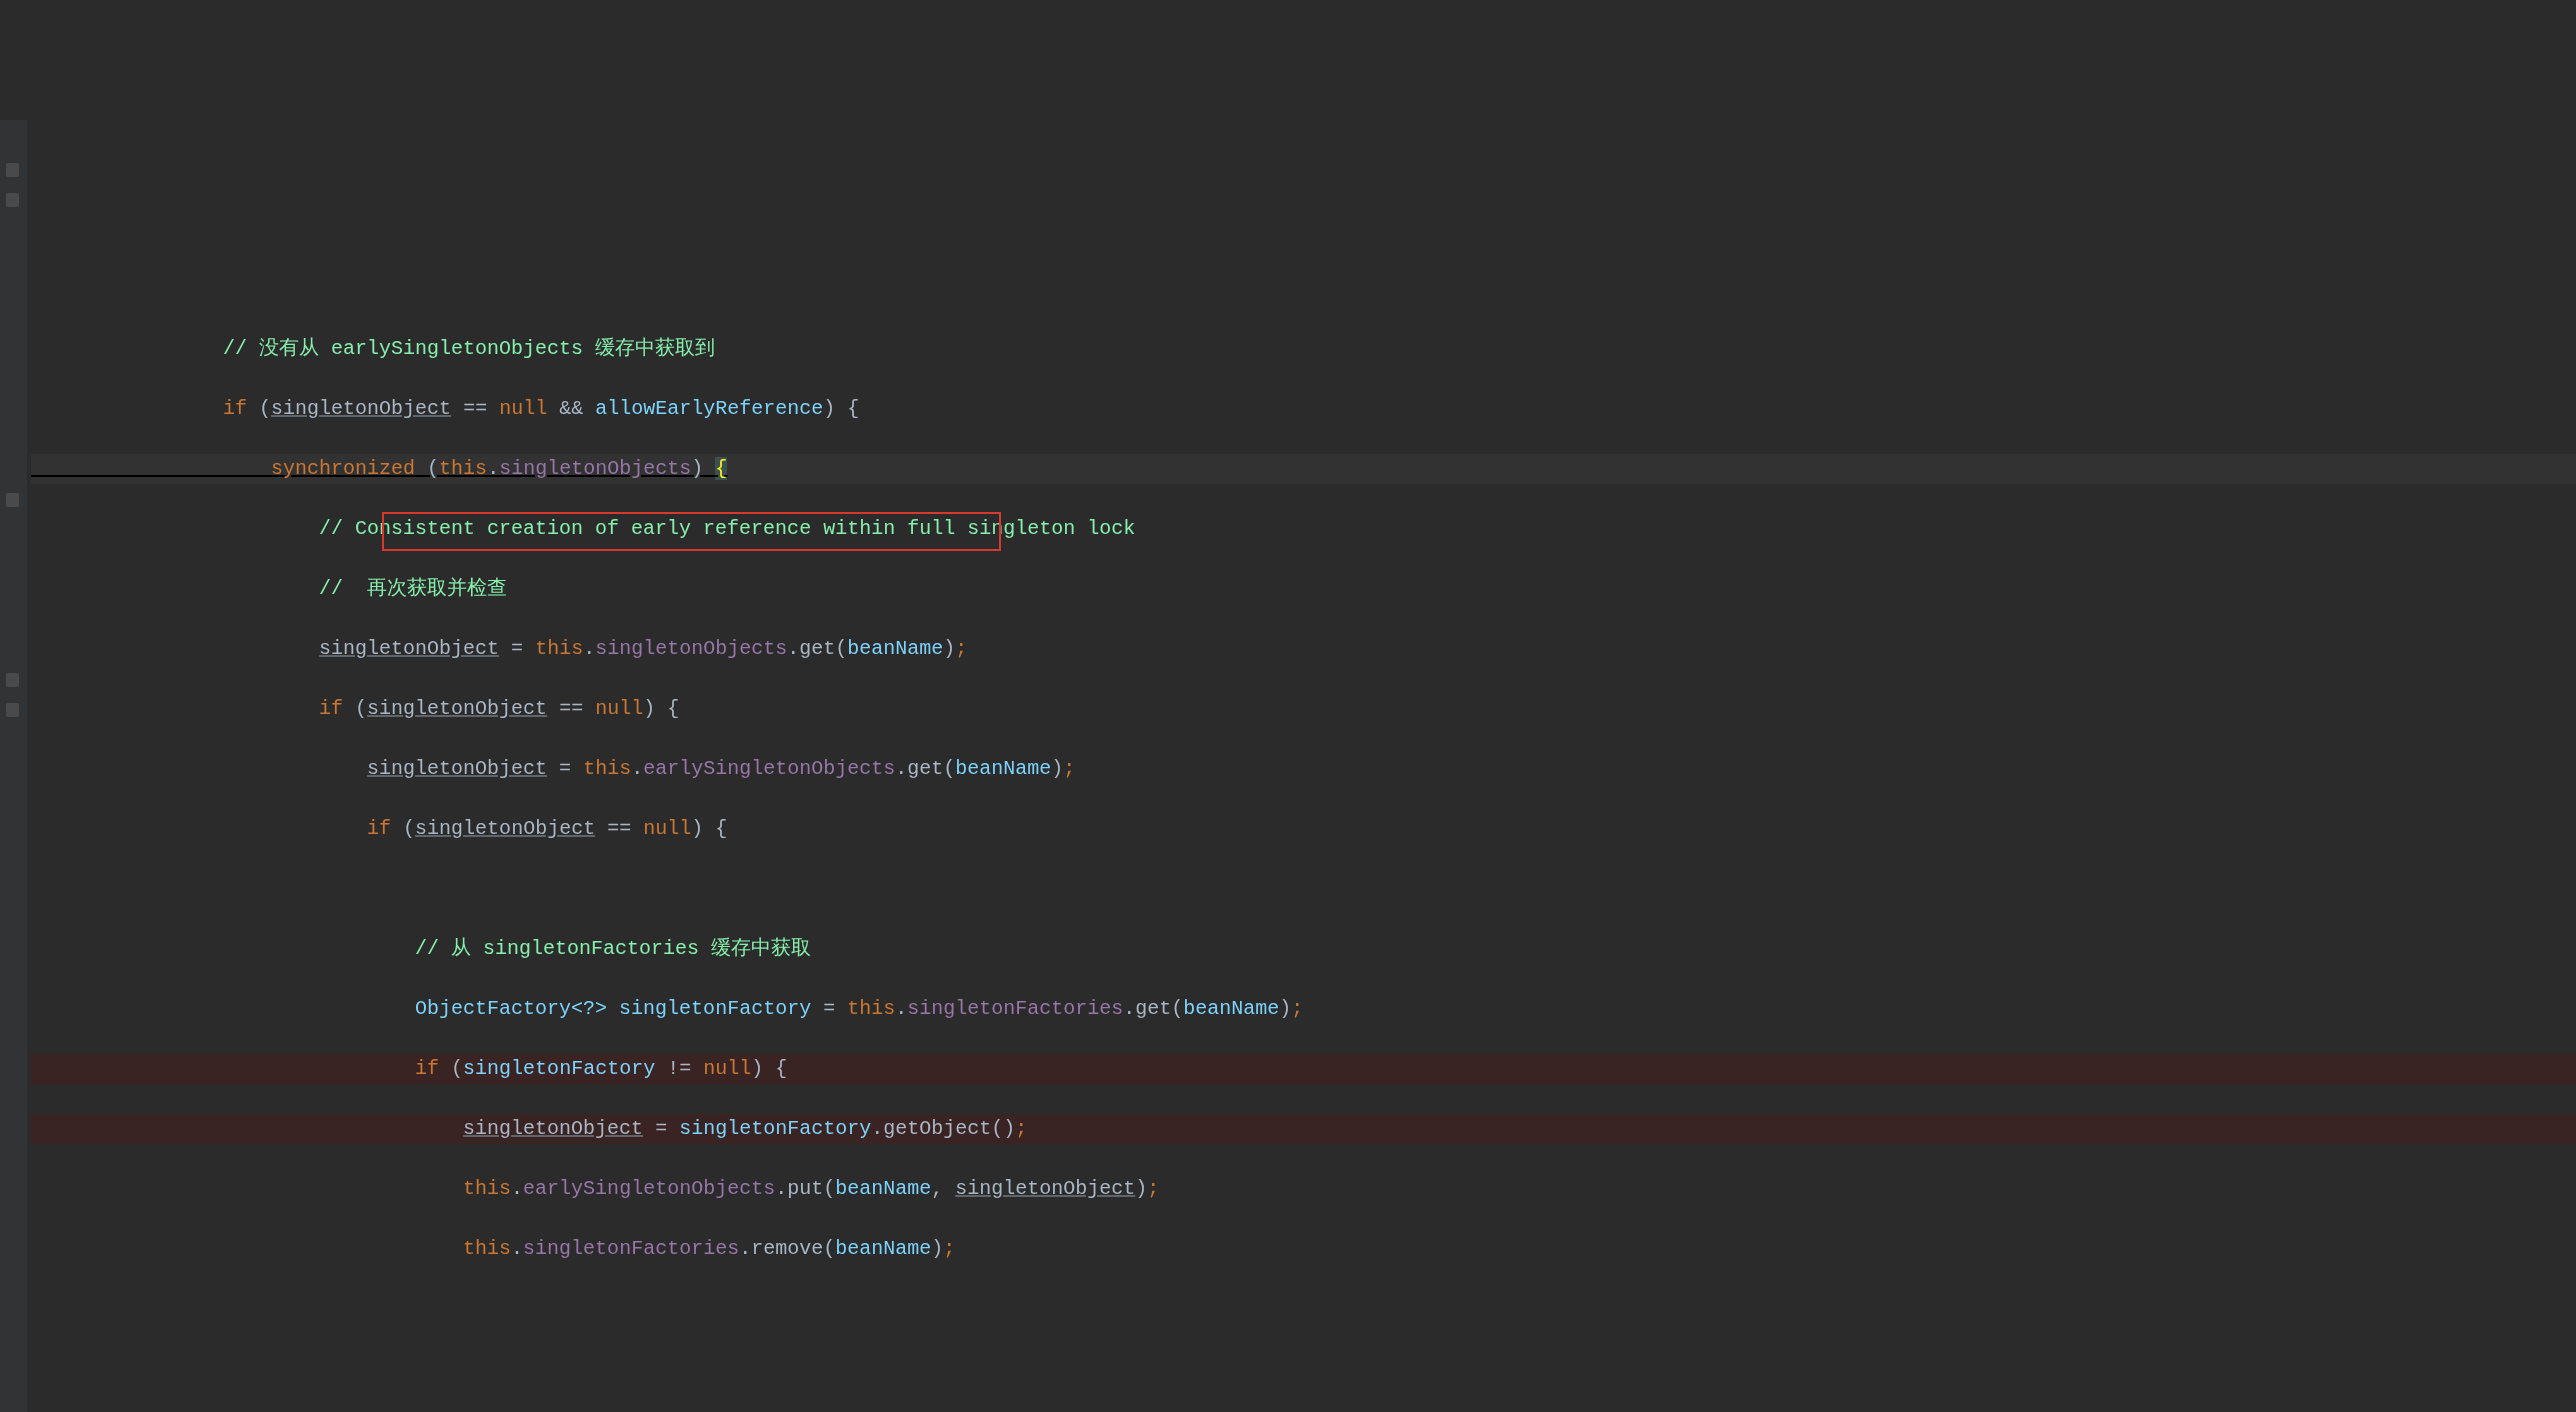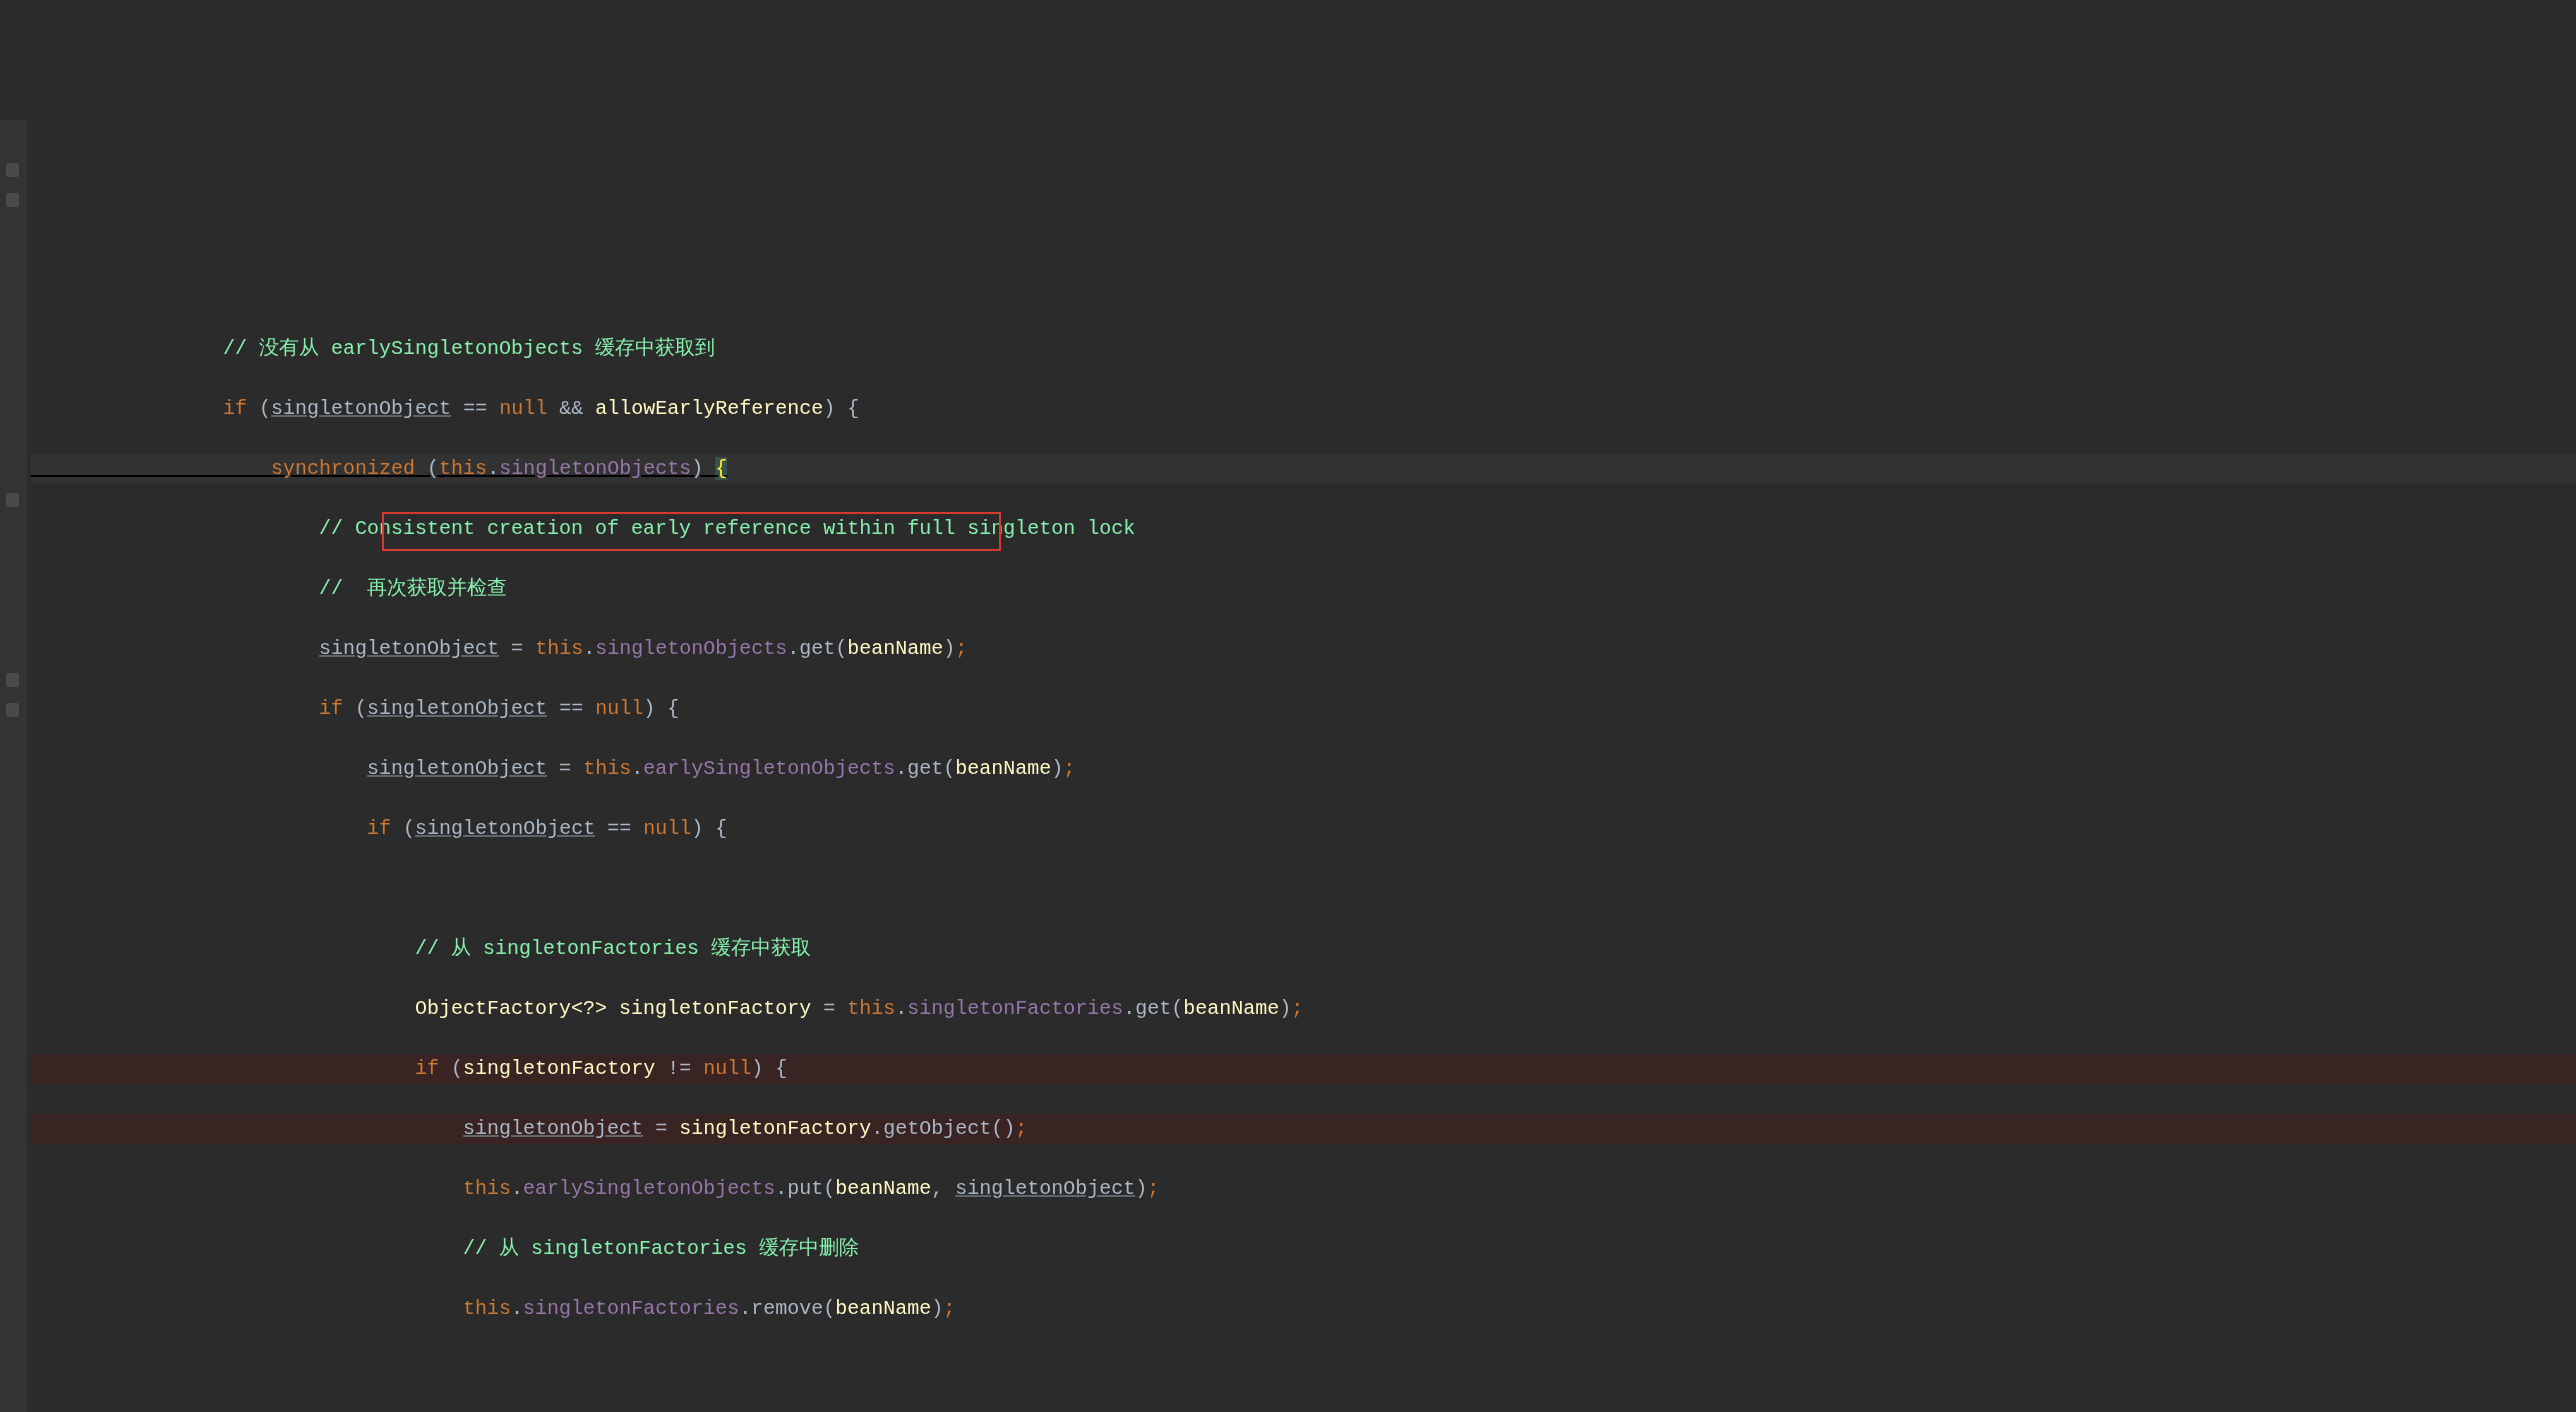--- a/index.html
+++ b/index.html
@@ -38,21 +38,21 @@
   .line { display: block; height: 30px; }
   .line.line-hl { background: #323232; text-decoration: underline; }
   .line.debug-hl { background: #3a2323; position: relative; }
   .red-box {
     position: absolute;
     border: 2.9px solid #d63a2f;
     pointer-events: none;
   }
   .tk-comment   { color: #86efac; }
   .tk-keyword   { color: #cc7832; }
-  .tk-ident     { color: #fef9c3; }
+  .tk-ident     { color: #7dd3fc; }
   .tk-ident-u   { color: #a9b7c6; text-decoration: underline; text-decoration-color: #5f6568; }
   .tk-field     { color: #9876aa; }
   .tk-call      { color: #a9b7c6; }
   .tk-punc      { color: #a9b7c6; }
   .tk-op        { color: #a9b7c6; }
   .tk-brace-m1  { color: #ffef28; background: #3b514d; }
   .tk-semi      { color: #cc7832; }
 </style>
 </head>
 <body>
@@ -79,21 +79,20 @@
 <span class="line"><span class="tk-ident">                        </span><span class="tk-ident-u">singletonObject</span><span class="tk-punc"> </span><span class="tk-op">=</span><span class="tk-punc"> </span><span class="tk-keyword">this</span><span class="tk-punc">.</span><span class="tk-field">singletonObjects</span><span class="tk-punc">.</span><span class="tk-call">get</span><span class="tk-punc">(</span><span class="tk-ident">beanName</span><span class="tk-punc">)</span><span class="tk-semi">;</span></span>
 <span class="line"><span class="tk-ident">                        </span><span class="tk-keyword">if</span><span class="tk-punc"> </span><span class="tk-punc">(</span><span class="tk-ident-u">singletonObject</span><span class="tk-punc"> </span><span class="tk-op">==</span><span class="tk-punc"> </span><span class="tk-keyword">null</span><span class="tk-punc">)</span><span class="tk-punc"> </span><span class="tk-punc">{</span></span>
 <span class="line"><span class="tk-ident">                            </span><span class="tk-ident-u">singletonObject</span><span class="tk-punc"> </span><span class="tk-op">=</span><span class="tk-punc"> </span><span class="tk-keyword">this</span><span class="tk-punc">.</span><span class="tk-field">earlySingletonObjects</span><span class="tk-punc">.</span><span class="tk-call">get</span><span class="tk-punc">(</span><span class="tk-ident">beanName</span><span class="tk-punc">)</span><span class="tk-semi">;</span></span>
 <span class="line"><span class="tk-ident">                            </span><span class="tk-keyword">if</span><span class="tk-punc"> </span><span class="tk-punc">(</span><span class="tk-ident-u">singletonObject</span><span class="tk-punc"> </span><span class="tk-op">==</span><span class="tk-punc"> </span><span class="tk-keyword">null</span><span class="tk-punc">)</span><span class="tk-punc"> </span><span class="tk-punc">{</span></span>
 <span class="line"><span class="tk-ident">                                </span></span>
 <span class="line"><span class="tk-ident">                                </span><span class="tk-comment">// 从 singletonFactories 缓存中获取</span></span>
 <span class="line"><span class="tk-ident">                                </span><span class="tk-ident">ObjectFactory&lt;?&gt;</span><span class="tk-punc"> </span><span class="tk-ident">singletonFactory</span><span class="tk-punc"> </span><span class="tk-op">=</span><span class="tk-punc"> </span><span class="tk-keyword">this</span><span class="tk-punc">.</span><span class="tk-field">singletonFactories</span><span class="tk-punc">.</span><span class="tk-call">get</span><span class="tk-punc">(</span><span class="tk-ident">beanName</span><span class="tk-punc">)</span><span class="tk-semi">;</span></span>
 <span class="line debug-hl"><span class="tk-ident">                                </span><span class="tk-keyword">if</span><span class="tk-punc"> </span><span class="tk-punc">(</span><span class="tk-ident">singletonFactory</span><span class="tk-punc"> </span><span class="tk-op">!=</span><span class="tk-punc"> </span><span class="tk-keyword">null</span><span class="tk-punc">)</span><span class="tk-punc"> </span><span class="tk-punc">{</span></span>
 <span class="line debug-hl"><span class="tk-ident">                                    </span><span class="tk-ident-u">singletonObject</span><span class="tk-punc"> </span><span class="tk-op">=</span><span class="tk-punc"> </span><span class="tk-ident">singletonFactory</span><span class="tk-punc">.</span><span class="tk-call">getObject</span><span class="tk-punc">(</span><span class="tk-punc">)</span><span class="tk-semi">;</span></span>
 <span class="line"><span class="tk-ident">                                    </span><span class="tk-keyword">this</span><span class="tk-punc">.</span><span class="tk-field">earlySingletonObjects</span><span class="tk-punc">.</span><span class="tk-call">put</span><span class="tk-punc">(</span><span class="tk-ident">beanName</span><span class="tk-punc">,</span><span class="tk-punc"> </span><span class="tk-ident-u">singletonObject</span><span class="tk-punc">)</span><span class="tk-semi">;</span></span>
-<span class="line"><span class="tk-ident">                                    </span><span class="tk-comment">// 从 singletonFactories 缓存中删除</span></span>
 <span class="line"><span class="tk-ident">                                    </span><span class="tk-keyword">this</span><span class="tk-punc">.</span><span class="tk-field">singletonFactories</span><span class="tk-punc">.</span><span class="tk-call">remove</span><span class="tk-punc">(</span><span class="tk-ident">beanName</span><span class="tk-punc">)</span><span class="tk-semi">;</span></span>
 
 
 
 
 
 
 
 
   </div>

